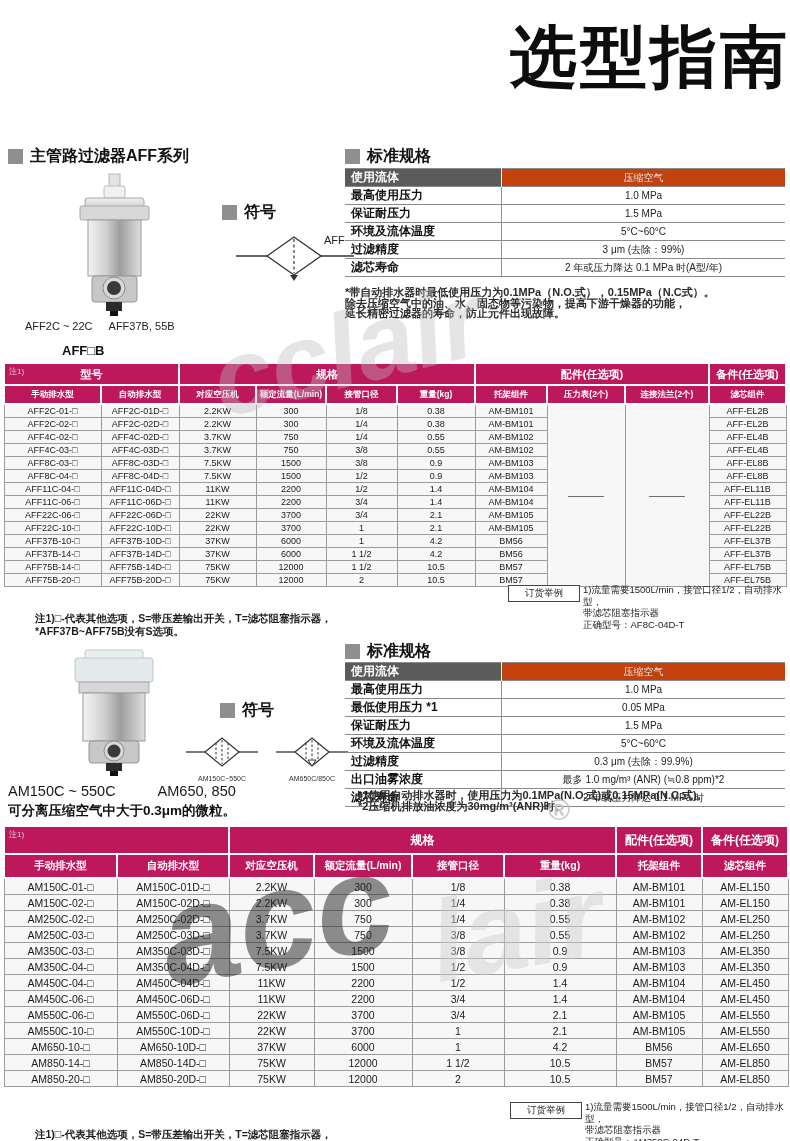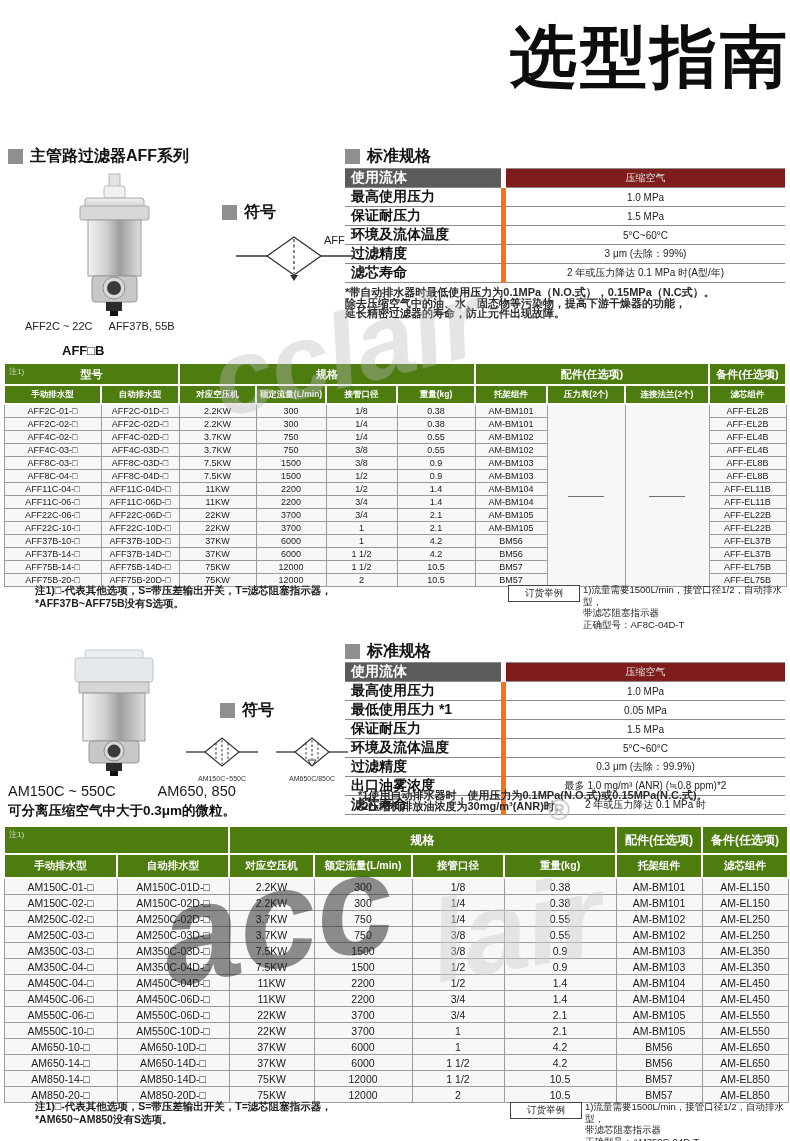--- a/index.html
+++ b/index.html
@@ -13,47 +13,47 @@
   .sq{width:15px;height:15px;background:#8f8f8f;display:inline-block;flex:0 0 auto;}
   .caption{position:absolute;font-size:11px;color:#222;display:flex;gap:16px;}
   .model-code{position:absolute;font-size:13px;font-weight:bold;color:#111;}
   .am-caption{position:absolute;font-size:14.5px;color:#1a1a1a;display:flex;gap:34px;}
   .am-desc{position:absolute;font-size:13.5px;font-weight:bold;color:#111;}
 
   
   table.spec{position:absolute;border-collapse:collapse;table-layout:fixed;width:440px;
              border-bottom:1px solid #8a8a8a;}
   table.spec tr{border-top:1px solid #8a8a8a;}
-  table.spec th{width:150px;text-align:left;padding:0 0 0 6px;font-size:14px;
-                font-weight:bold;color:#111;border-right:5px solid #f97316;}
+  table.spec th{width:150px;text-align:left;padding:0 0 0 6px;font-size:12px;
+                font-weight:bold;color:#111;border-right:1px solid #f97316;}
   table.spec td{text-align:center;font-size:10px;color:#222;padding:0;}
   #spec-aff tr{height:16px;}
   #spec-am tr{height:15.5px;}
   table.spec tr.dark th{background:#5b5b5b;color:#fff;border-right-color:#fff;}
-  table.spec tr.dark td{background:#7f1d1d;color:#e4e4e4;}
+  table.spec tr.dark td{background:#c2410c;color:#e4e4e4;}
   .spec-notes{position:absolute;font-size:11px;font-weight:bold;color:#2a2a2a;line-height:10.5px;}
 
   
   table.big{position:absolute;border-collapse:collapse;table-layout:fixed;}
-  table.big th{background:#4d7c0f;color:#fff;font-weight:bold;border:2px solid #fff;
+  table.big th{background:#be185d;color:#fff;font-weight:bold;border:2px solid #fff;
                padding:0;text-align:center;overflow:hidden;position:relative;}
   table.big td{background:#f7f7f7;border:1px solid #9c9c9c;text-align:center;
                color:#1a1a1a;padding:0;overflow:hidden;white-space:nowrap;}
   #t-aff{left:3px;top:362px;width:784px;}
   #t-aff thead tr.grp th{font-size:11px;height:20px;}
   #t-aff thead tr.cols th{font-size:8.5px;height:17px;}
   #t-aff td{font-size:9px;height:12px;}
   #t-am{left:3px;top:825px;width:784px;}
   #t-am thead tr.grp th{font-size:12px;height:26px;}
   #t-am thead tr.cols th{font-size:10.5px;height:22px;}
   #t-am td{font-size:10.5px;height:15px;}
   .note-ref{position:absolute;left:4px;top:2px;font-size:8px;color:#ddd;font-weight:normal;}
   td.merge-cell{background:#fbfbfb;font-size:10px;color:#444;}
 
-  .tbl-note{position:absolute;font-size:10.5px;font-weight:bold;color:#1d1d1d;line-height:13px;}
+  .tbl-note{position:absolute;font-size:10.5px;font-weight:bold;color:#1d1d1d;line-height:13px;margin-top:28px;}
   .ex-box{position:absolute;border:1px solid #444;font-size:9.5px;color:#222;
           padding:1px 16px;background:#fff;}
   .ex-lines{position:absolute;font-size:9.5px;color:#222;line-height:11.5px;width:210px;}
 
   
   .sym-row{position:absolute;display:flex;gap:18px;}
   .sym-fig{display:flex;flex-direction:column;align-items:center;}
   .sym-lbl{font-size:7px;color:#333;margin-top:2px;}
 
   
@@ -583,30 +583,20 @@
           <td>AM650-10-□</td>
           <td>AM650-10D-□</td>
           <td>37KW</td>
           <td>6000</td>
           <td>1</td>
           <td>4.2</td>
           <td>BM56</td>
           <td>AM-EL650</td>
         </tr>
         <tr>
-          <td>AM650-14-□</td>
-          <td>AM650-14D-□</td>
-          <td>37KW</td>
-          <td>6000</td>
-          <td>1 1/2</td>
-          <td>4.2</td>
-          <td>BM56</td>
-          <td>AM-EL650</td>
-        </tr>
-        <tr>
           <td>AM850-14-□</td>
           <td>AM850-14D-□</td>
           <td>75KW</td>
           <td>12000</td>
           <td>1 1/2</td>
           <td>10.5</td>
           <td>BM57</td>
           <td>AM-EL850</td>
         </tr>
         <tr>

